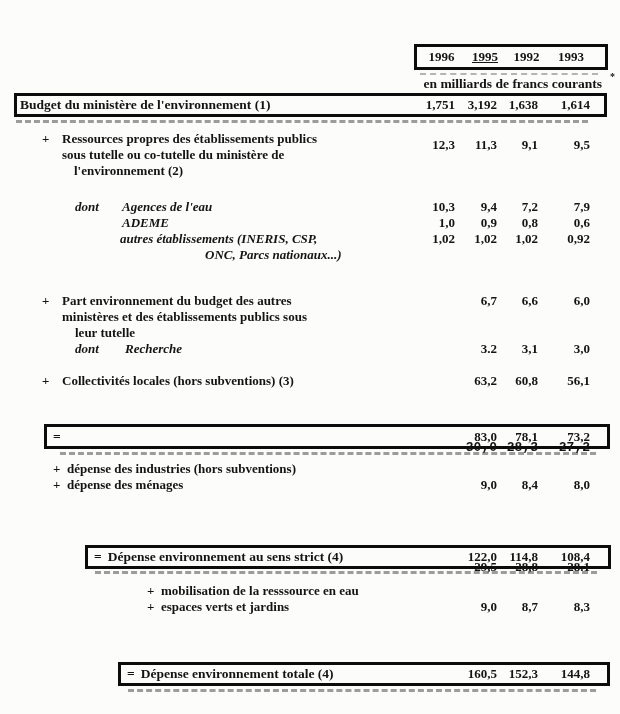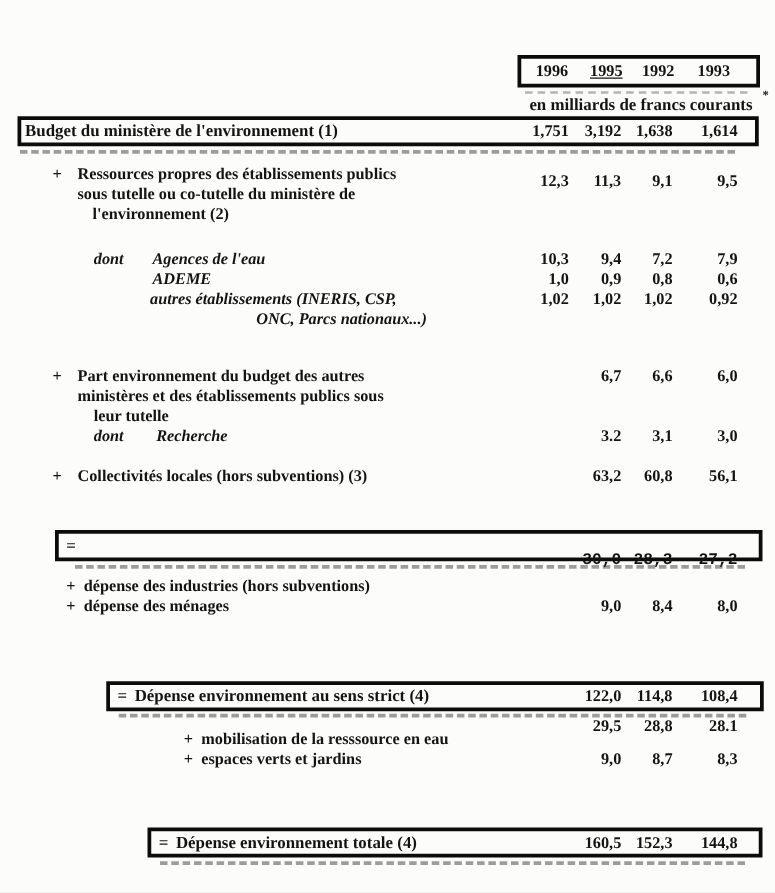--- a/index.html
+++ b/index.html
@@ -114,20 +114,26 @@
   <div class="vals" style="top:373px;">
     <span class="w0"></span>
     <span class="w1">63,2</span>
     <span class="w2">60,8</span>
     <span class="w3">56,1</span>
   </div>
 
   <div class="bx" style="left:44px;top:424px;width:560px;height:19px;">
     <span class="eq">=</span>
   </div>
+  <div class="vals" style="top:429px;">
+    <span class="w0"></span>
+    <span class="w1">83,0</span>
+    <span class="w2">78,1</span>
+    <span class="w3">73,2</span>
+  </div>
   <div class="art" style="left:60px;top:452px;width:536px;"></div>
 
   <div class="t" style="left:53px;top:461px;">+</div>
   <div class="t" style="left:67px;top:461px;">dépense des industries (hors subventions)</div>
   <div class="vals" style="top:440px;font-family:Liberation Mono, monospace;">
     <span class="w0"></span>
     <span class="w1">30,0</span>
     <span class="w2">28,3</span>
     <span class="w3">27,2</span>
   </div>
@@ -148,21 +154,21 @@
   <div class="vals" style="top:549px;">
     <span class="w0"></span>
     <span class="w1">122,0</span>
     <span class="w2">114,8</span>
     <span class="w3">108,4</span>
   </div>
   <div class="art" style="left:95px;top:571px;width:502px;"></div>
 
   <div class="t" style="left:147px;top:583px;">+</div>
   <div class="t" style="left:161px;top:583px;">mobilisation de la resssource en eau</div>
-  <div class="vals" style="top:573px;">
+  <div class="vals" style="top:559px;">
     <span class="w0"></span>
     <span class="w1">29,5</span>
     <span class="w2">28,8</span>
     <span class="w3">28.1</span>
   </div>
 
   <div class="t" style="left:147px;top:599px;">+</div>
   <div class="t" style="left:161px;top:599px;">espaces verts et jardins</div>
   <div class="vals" style="top:599px;">
     <span class="w0"></span>

